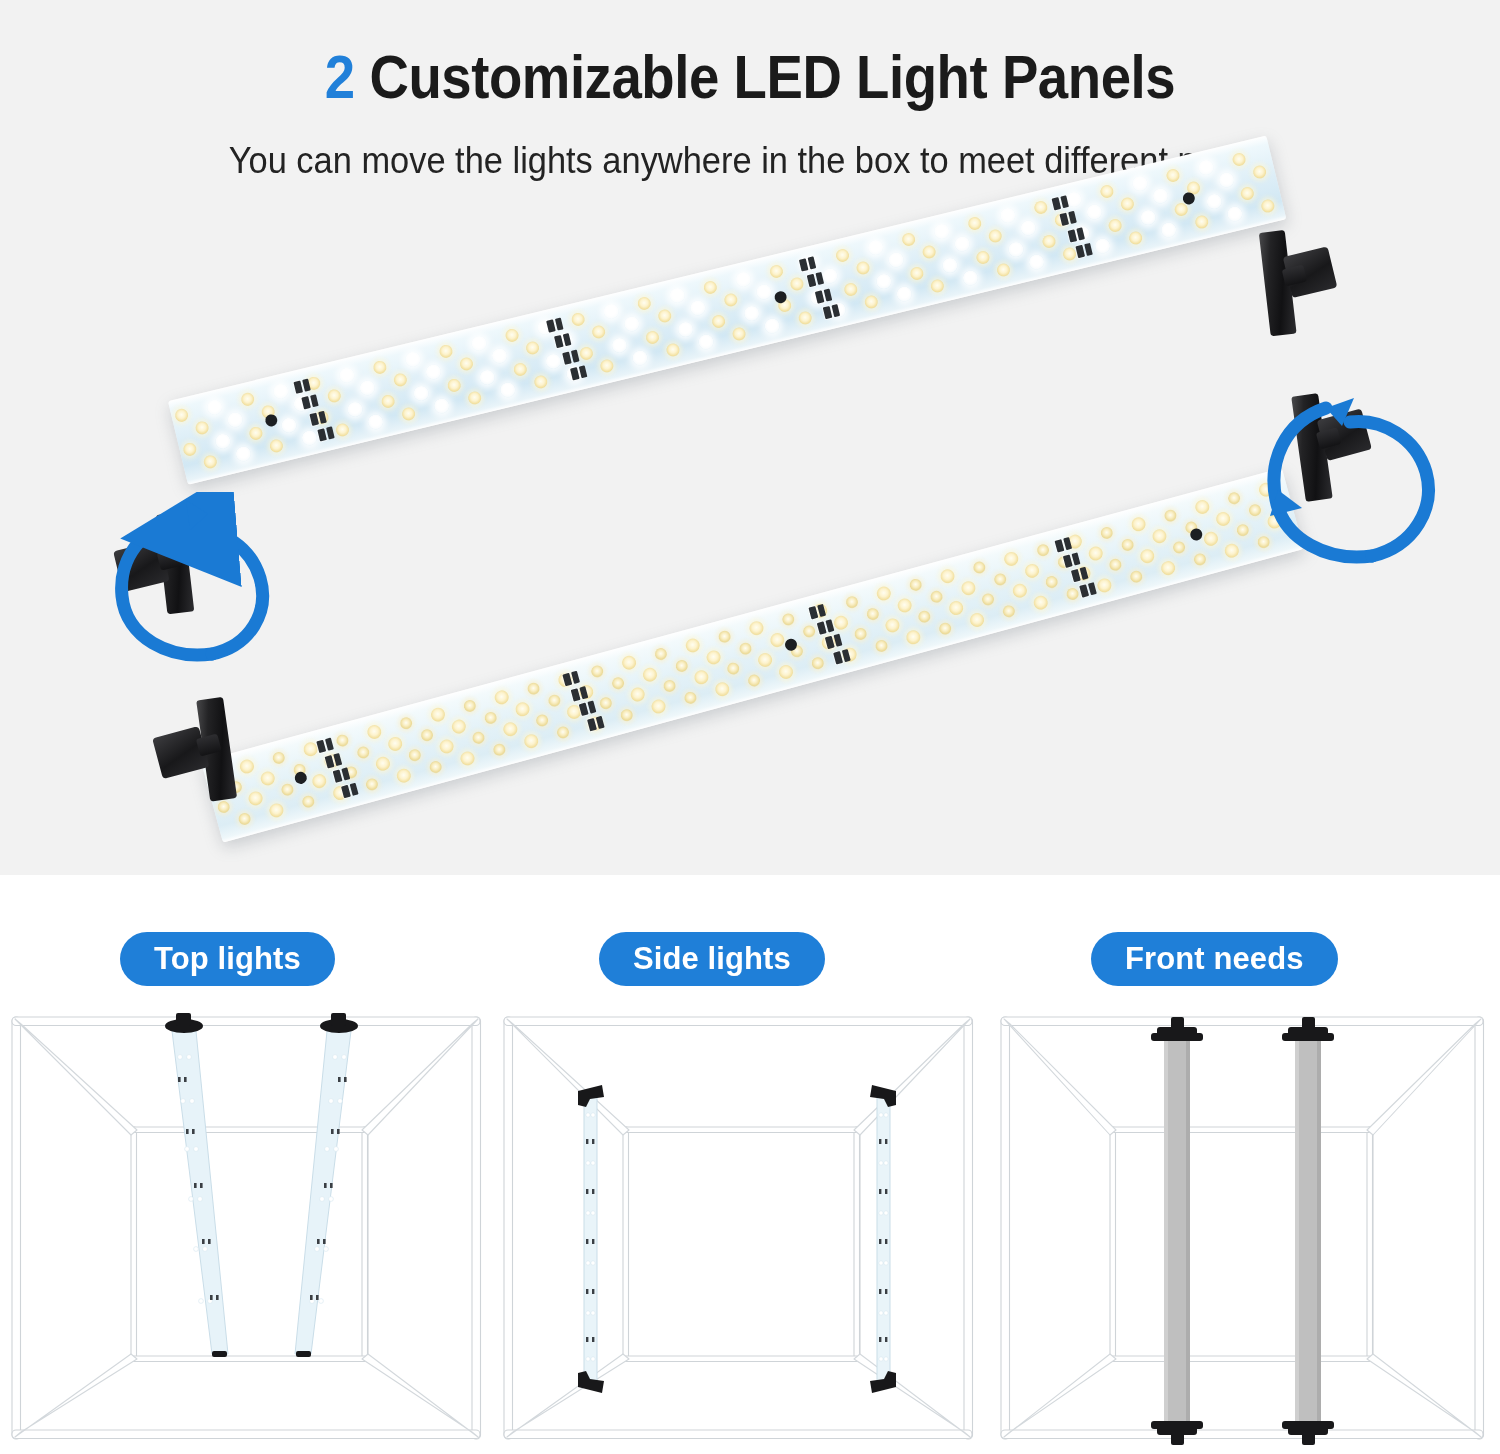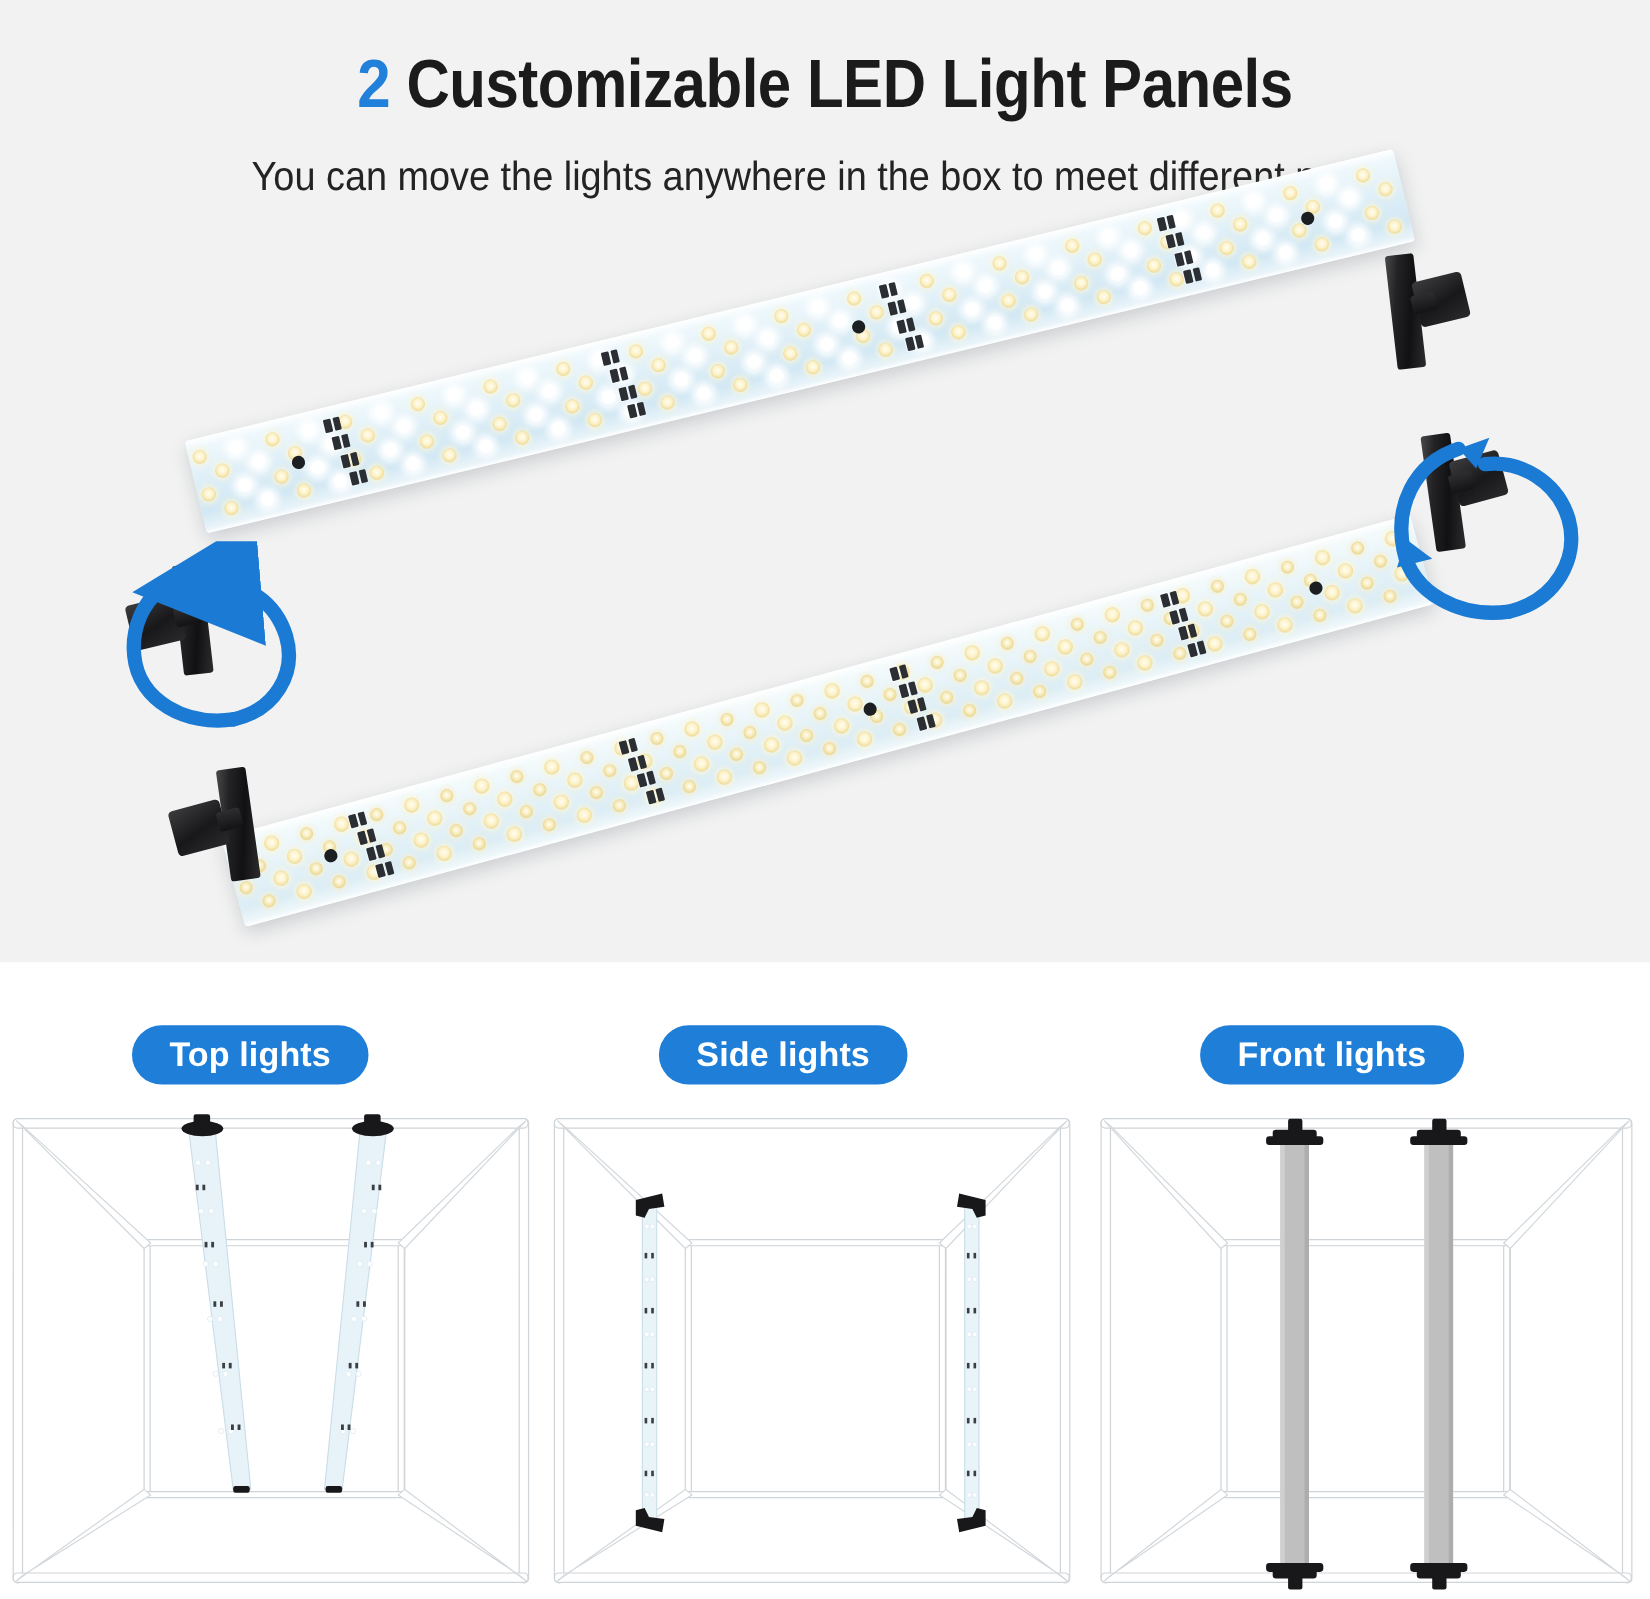--- a/index.html
+++ b/index.html
@@ -772,21 +772,21 @@
           <rect x="331" y="4" width="15" height="13" rx="2"></rect>
 
           <rect x="212" y="342" width="15" height="6" rx="2"></rect>
           <rect x="296" y="342" width="15" height="6" rx="2"></rect>
         </g>
       </svg>
     </div>
   </div>
 
   <div class="box-col" id="col3">
-    <div class="pill" id="pill3">Front lights</div>
+    <div class="pill" id="pill3">Front needs</div>
     <div class="cube-wrap">
       <svg class="cube-svg" width="515" height="445" viewBox="0 0 515 445">
         <g stroke="#cfd4d8" stroke-width="1.1" fill="#ffffff" stroke-linejoin="round">
           <rect x="126" y="120" width="262" height="230" rx="3"></rect>
           <rect x="16" y="8" width="8.5" height="422" rx="4"></rect>
           <rect x="490" y="8" width="8.5" height="422" rx="4"></rect>
           <rect x="16" y="8" width="482" height="8.5" rx="4"></rect>
           <rect x="16" y="421" width="482" height="8.5" rx="4"></rect>
           <rect x="125" y="118" width="5.5" height="234" rx="2.5"></rect>
           <rect x="382" y="118" width="5.5" height="234" rx="2.5"></rect>

